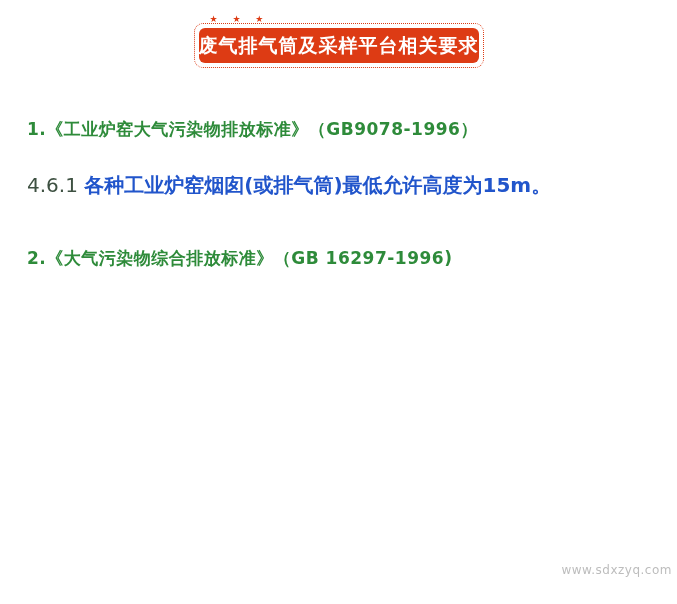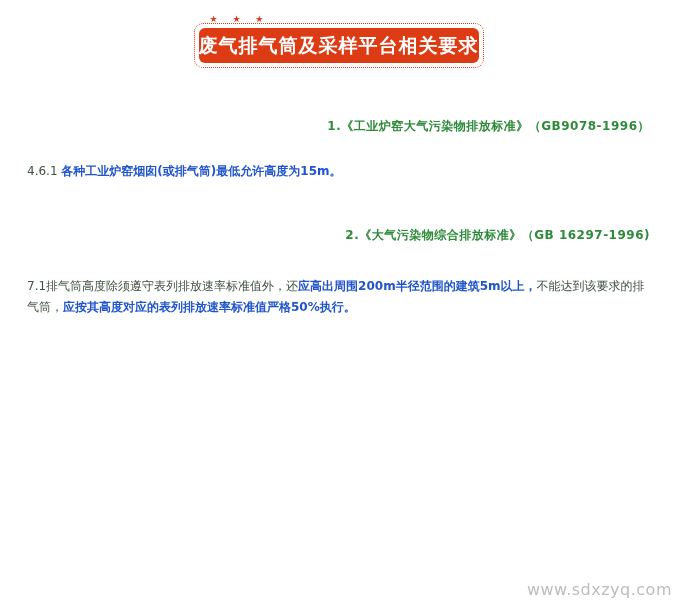--- a/index.html
+++ b/index.html
@@ -35,42 +35,42 @@
     color:var(--title-fg);
     font-size:19px;
     font-weight:bold;
     line-height:1;
     padding:8px 0;
     letter-spacing:1px;
     white-space:nowrap;
   }
   .content{padding:0 27px;}
   .section-heading{
-    font-size:12px;
+    font-size:17px;
     font-weight:bold;
     color:var(--green);
-    text-align:right;
+    text-align:left;
     letter-spacing:0.5px;
   }
   .section:nth-child(1) .section-heading{margin:50px 0 26px;}
-  .section:nth-child(2) .section-heading{margin:44px 0 32px;}
+  .section:nth-child(2) .section-heading{margin:44px 0 45px;}
   .para{
-    font-size:12px;
+    font-size:20px;
     line-height:1.8;
     color:var(--body);
     margin:0 0 6px;
     text-align:left;
   }
   .seg{color:var(--body);}
   .seg.em{color:var(--blue);font-weight:bold;}
   .watermark{
     position:absolute;
     right:5px;
-    top:580px;
-    font-size:16px;
+    top:563px;
+    font-size:12px;
     color:var(--wm);
     letter-spacing:0.5px;
   }
 </style>
 </head>
 <body>
 
 <div class="page">
 
   <div class="banner-row">
@@ -82,20 +82,19 @@
     </div>
   </div>
 
   <div id="content" class="content">
       <section class="section">
         <h2 class="section-heading">1.《工业炉窑大气污染物排放标准》（GB9078-1996）</h2>
         <p class="para"><span class="seg">4.6.1  </span><span class="seg em">各种工业炉窑烟囱(或排气筒)最低允许高度为15m。</span></p>
       </section>
       <section class="section">
         <h2 class="section-heading">2.《大气污染物综合排放标准》（GB 16297-1996)</h2>
-        <p class="para"><span class="seg">7.1排气筒高度除须遵守表列排放速率标准值外，还</span><span class="seg em">应高出周围200m半径范围的建筑5m以上，</span><span class="seg">不能达到该要求的排气筒，</span><span class="seg em">应按其高度对应的表列排放速率标准值严格50%执行。</span></p>
         <p class="para"></p>
       </section>
     </div>
 
   <div class="watermark">www.sdxzyq.com</div>
 
 </div>
 
 </body></html>

